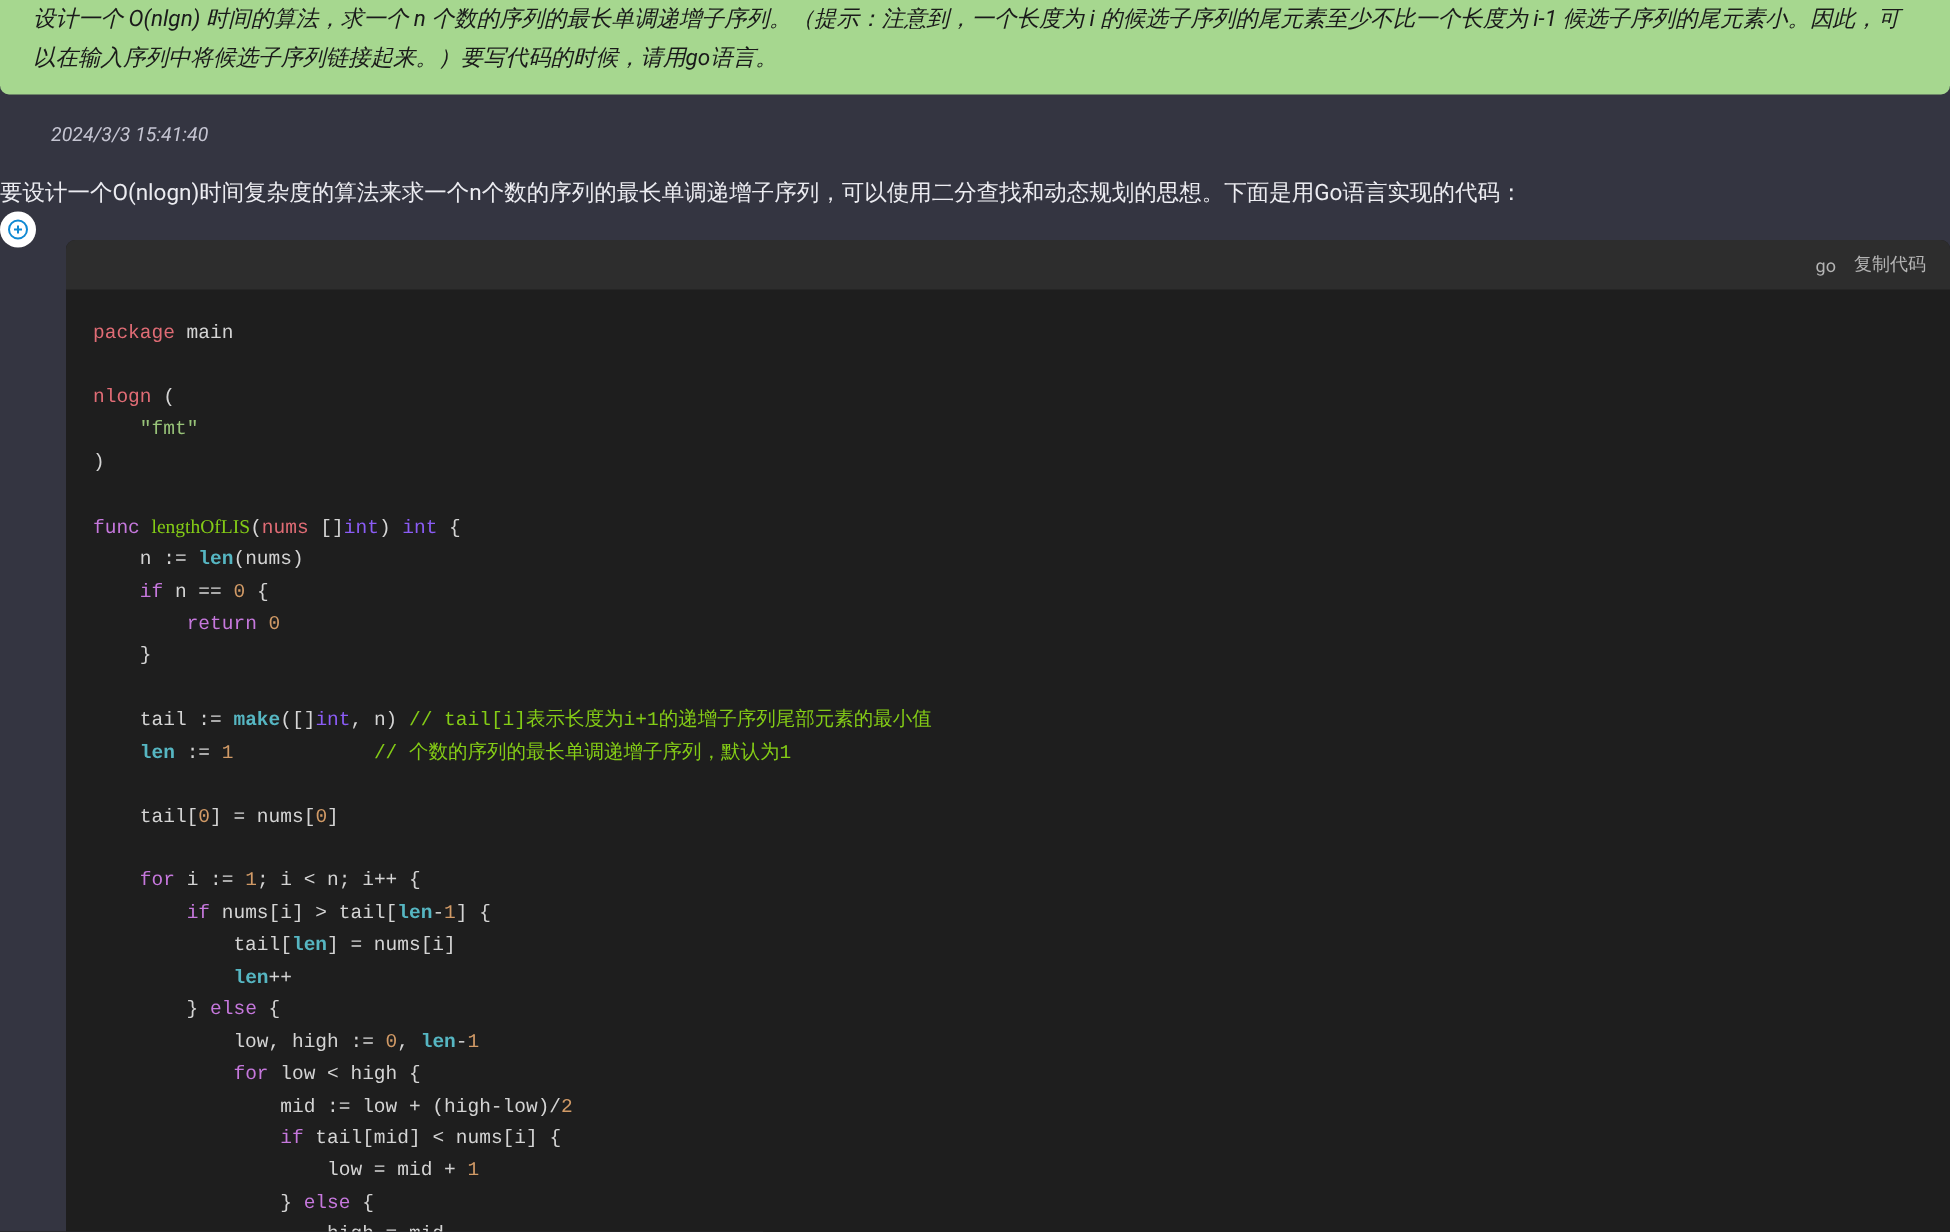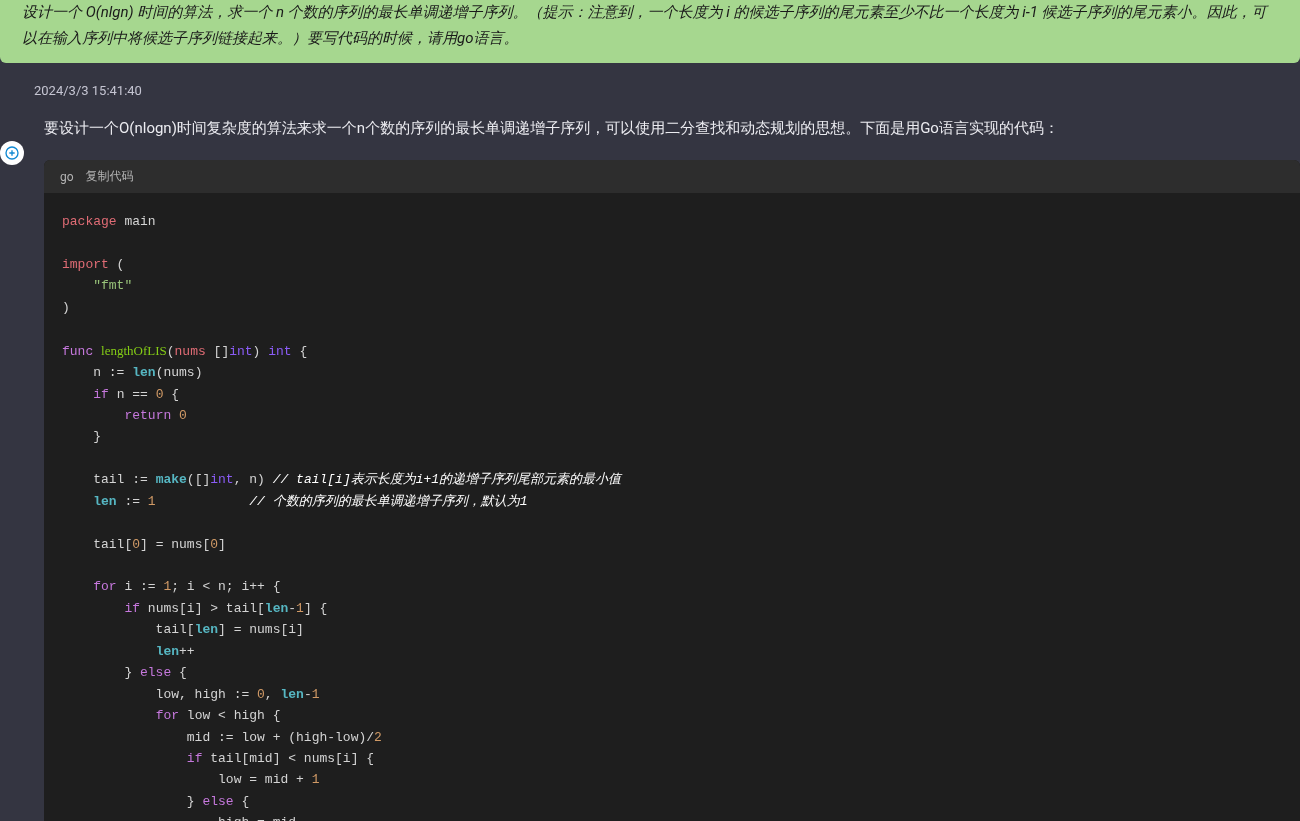--- a/index.html
+++ b/index.html
@@ -44,39 +44,39 @@
     }
     .avatar svg {
       width: 16px;
       height: 16px;
     }
     .timestamp {
       color: #c5c5d2;
       font-size: 13px;
       margin-left: 34px;
       margin-bottom: 18px;
+      font-style: italic;
     }
     .assistant-text {
-      margin-left: 44px;
       color: #ececf1;
       font-size: 15px;
       line-height: 1.6;
       margin-bottom: 20px;
     }
     .code-block {
       margin-left: 44px;
       background-color: #1e1e1e;
       border-radius: 6px;
       overflow: hidden;
     }
     .code-header {
       background-color: #2d2d2d;
       padding: 8px 16px;
       display: flex;
-      justify-content: flex-start;
+      justify-content: flex-end;
       align-items: center;
       font-size: 12px;
       color: #b4b4b4;
       gap: 12px;
     }
     .code-header .lang {
       color: #b4b4b4;
     }
     .code-header .copy {
       color: #b4b4b4;
@@ -90,21 +90,21 @@
       white-space: pre;
       color: #d4d4d4;
       overflow-x: auto;
     }
     .kw { color: #c678dd; }
     .kw2 { color: #e06c75; }
     .str { color: #98c379; }
     .fn { color: #84cc16; font-family: Liberation Serif, serif; }
     .typ { color: #8b5cf6; }
     .num { color: #d19a66; }
-    .cmt { color: #ffffff; font-style: italic; }
+    .cmt { color: #84cc16; }
     .ident { color: #e06c75; }
     .built { color: #56b6c2; font-weight: bold; }
   </style>
 </head>
 <body>
 
 <div class="user-message">
   <span>设计一个 O(nlgn) 时间的算法，求一个 n 个数的序列的最长单调递增子序列。（提示：注意到，一个长度为 i 的候选子序列的尾元素至少不比一个长度为 i-1 候选子序列的尾元素小。因此，可以在输入序列中将候选子序列链接起来。）要写代码的时候，请用go语言。</span>
 </div>
 
@@ -117,21 +117,21 @@
   </div>
   <div class="timestamp">2024/3/3 15:41:40</div>
   <div class="assistant-text">要设计一个O(nlogn)时间复杂度的算法来求一个n个数的序列的最长单调递增子序列，可以使用二分查找和动态规划的思想。下面是用Go语言实现的代码：</div>
   <div class="code-block">
     <div class="code-header">
       <span class="lang">go</span>
       <span class="copy">复制代码</span>
     </div>
     <div class="code-content" id="code-content"><span class="kw2">package</span> main
 
-<span class="kw2">import</span> (
+<span class="kw2">nlogn</span> (
     <span class="str">"fmt"</span>
 )
 
 <span class="kw">func</span> <span class="fn">lengthOfLIS</span>(<span class="ident">nums</span> []<span class="typ">int</span>) <span class="typ">int</span> {
     n := <span class="built">len</span>(nums)
     <span class="kw">if</span> n == <span class="num">0</span> {
         <span class="kw">return</span> <span class="num">0</span>
     }
 
     tail := <span class="built">make</span>([]<span class="typ">int</span>, n) <span class="cmt">// tail[i]表示长度为i+1的递增子序列尾部元素的最小值</span>

